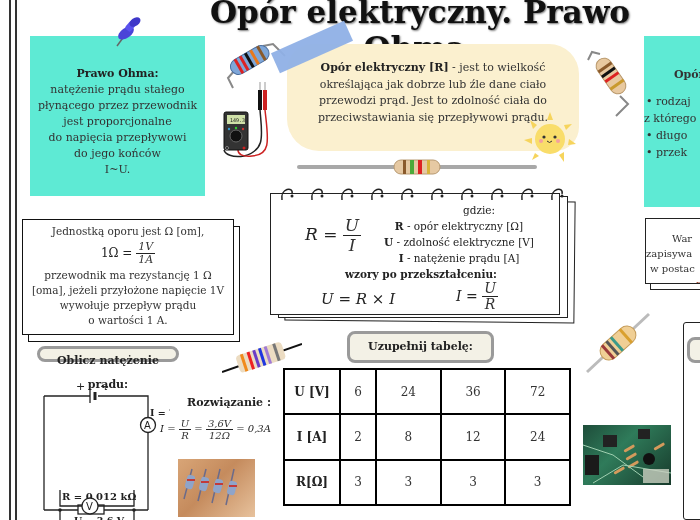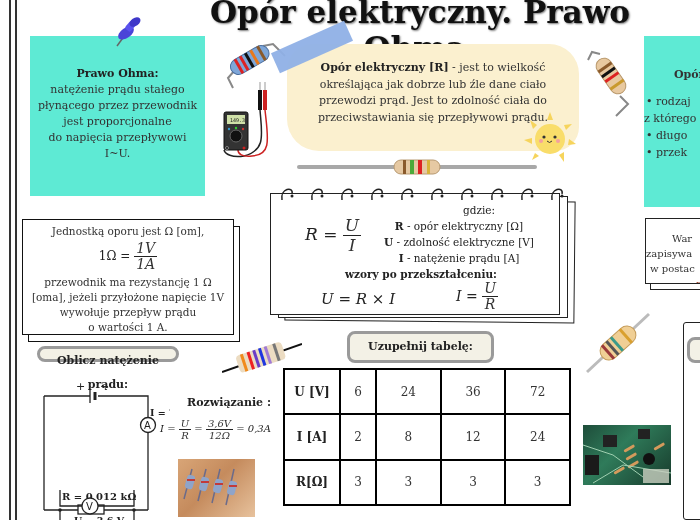--- a/index.html
+++ b/index.html
@@ -51,20 +51,21 @@
 <div class="abs left-border"></div>
 
 <div class="abs title">Opór elektryczny. Prawo Ohma.</div>
 
 <div class="abs sticky sticky-left">
   <div class="heading">Prawo Ohma:</div>
   <div>natężenie prądu stałego</div>
   <div>płynącego przez przewodnik</div>
   <div>jest proporcjonalne</div>
   <div>do napięcia przepływowi</div>
+  <div>do jego końców</div>
   <div>I~U.</div>
 </div>
 
 <svg class="abs pin" viewBox="0 0 30 34">
   <line x1="5" y1="30" x2="13" y2="19" stroke="#666" stroke-width="1.5"></line>
   <ellipse cx="14" cy="17" rx="9" ry="5" fill="#4b44d8" transform="rotate(-35 14 17)"></ellipse>
   <rect x="15" y="5" width="7" height="10" rx="2" fill="#5a52ee" transform="rotate(40 18 10)"></rect>
   <ellipse cx="23" cy="6" rx="6" ry="4" fill="#3e37c9" transform="rotate(-35 23 6)"></ellipse>
 </svg>
 
@@ -161,21 +162,21 @@
   <div style="text-align:left;">zapisywa</div>
   <div style="text-align:left;padding-left:4px;">w postac</div>
   <div style="text-align:left;padding-left:50px;color:#a0422a;">p</div>
 </div>
 
 <div class="abs unit-shadow"></div>
 <div class="abs unit-box">
   <div>Jednostką oporu jest Ω [om],</div>
   <div style="margin:2px 0;font-size:12px;">
     <span class="math" style="font-style:normal;">1Ω =</span>
-    <span class="frac" style="font-size:14px;">
+    <span class="frac" style="font-size:11px;">
       <span class="num">1V</span>
       <span class="den">1A</span>
     </span>
   </div>
   <div>przewodnik ma rezystancję 1 Ω</div>
   <div>[oma], jeżeli przyłożone napięcie 1V</div>
   <div>wywołuje przepływ prądu</div>
   <div>o wartości 1 A.</div>
 </div>
 

